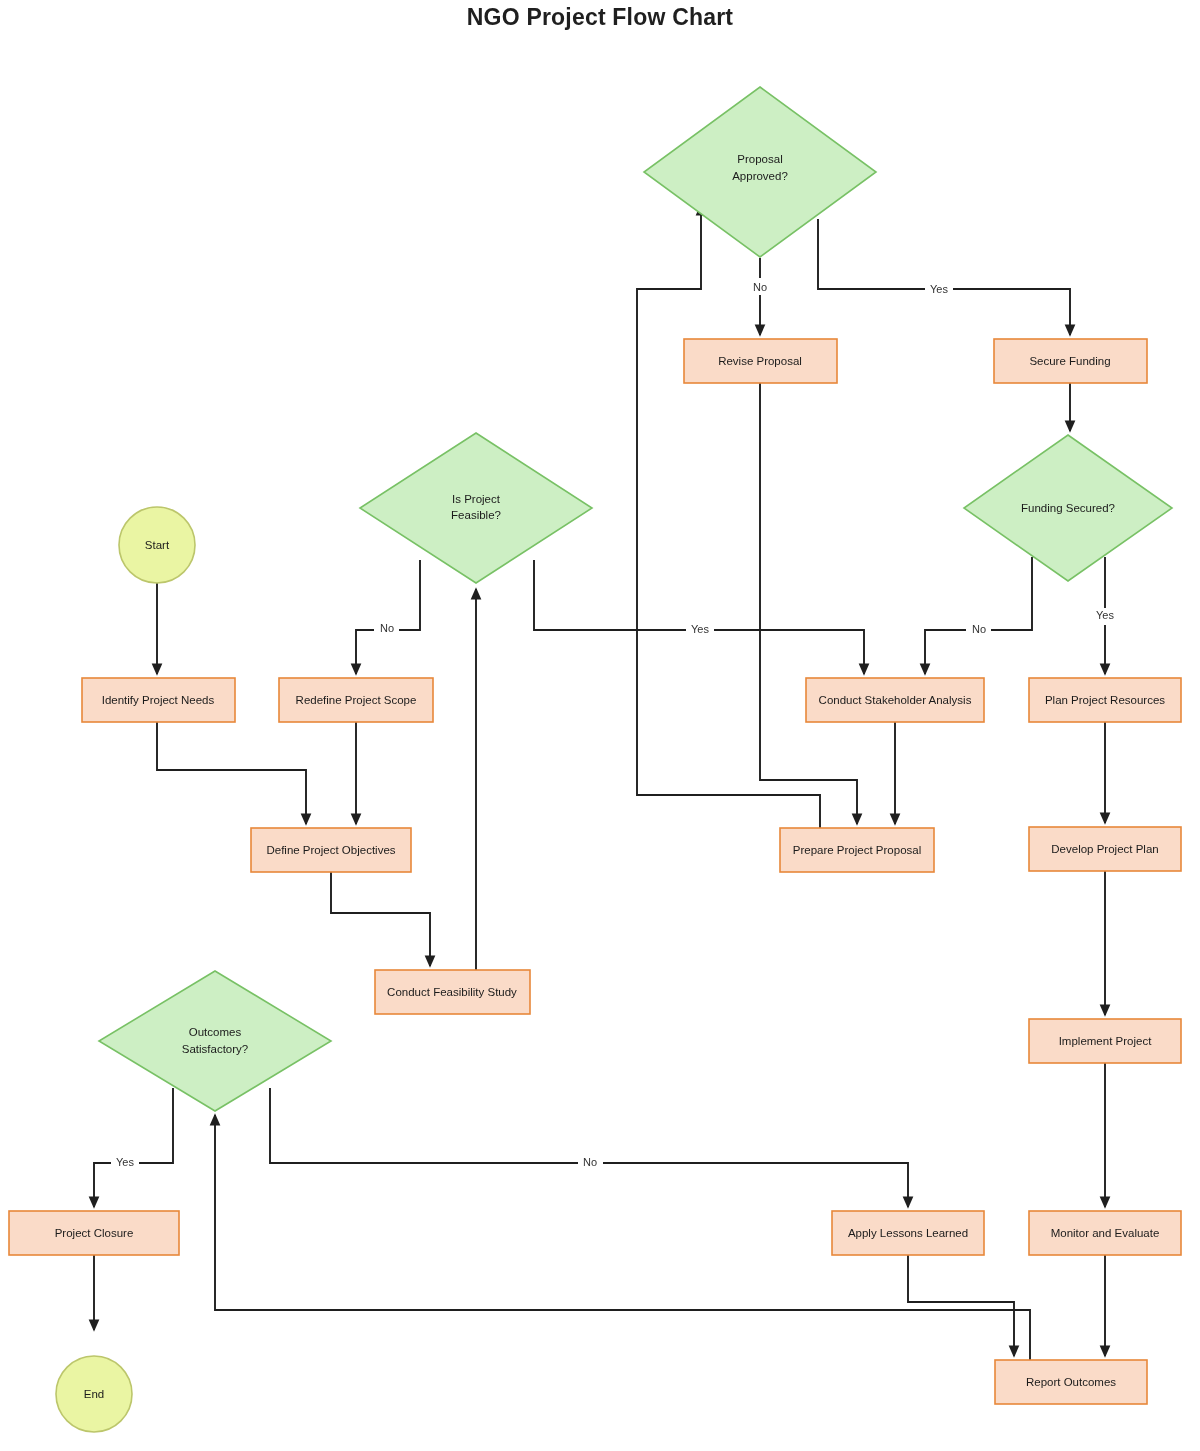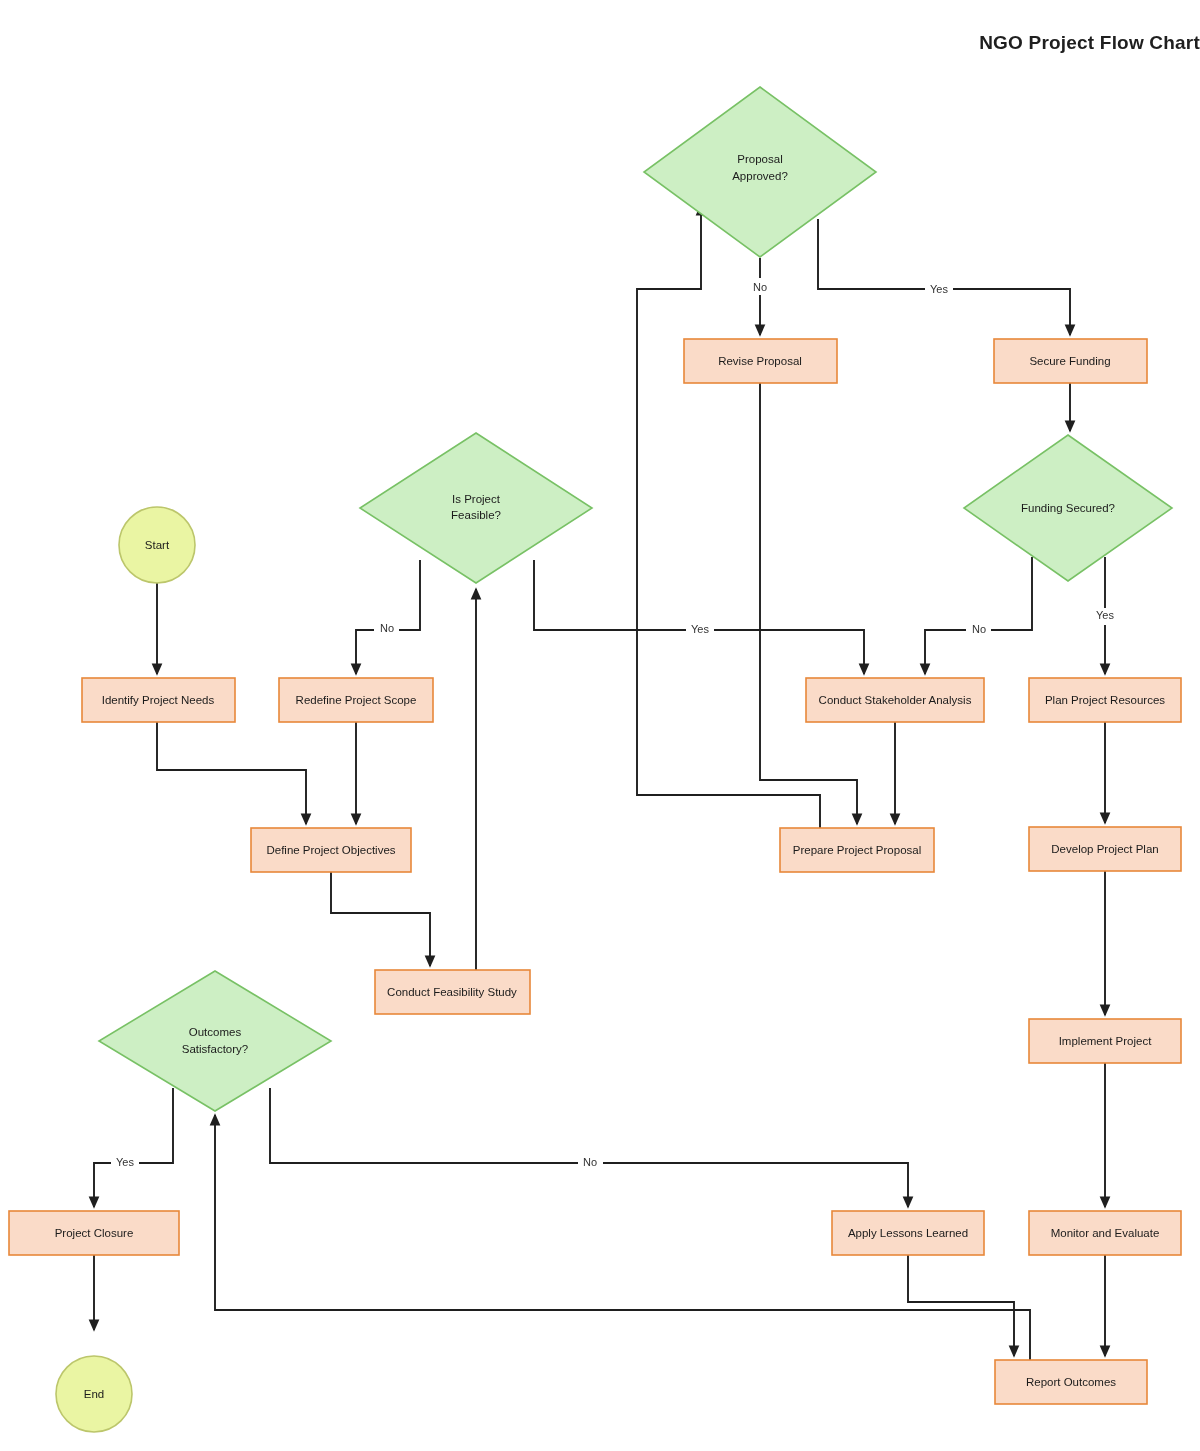--- a/index.html
+++ b/index.html
@@ -15,24 +15,24 @@
   #page {
     position: relative;
     width: 1200px;
     height: 1451px;
     background: #ffffff;
     overflow: hidden;
   }
   #chart-title {
     position: absolute;
     left: 0;
-    top: 32px;
+    top: 4px;
     width: 1200px;
-    text-align: right;
-    font-size: 19px;
+    text-align: center;
+    font-size: 23px;
     font-weight: bold;
     color: #1f1f1f;
     letter-spacing: 0.2px;
   }
   svg.flow {
     position: absolute;
     left: 0;
     top: 0;
     width: 1200px;
     height: 1451px;

